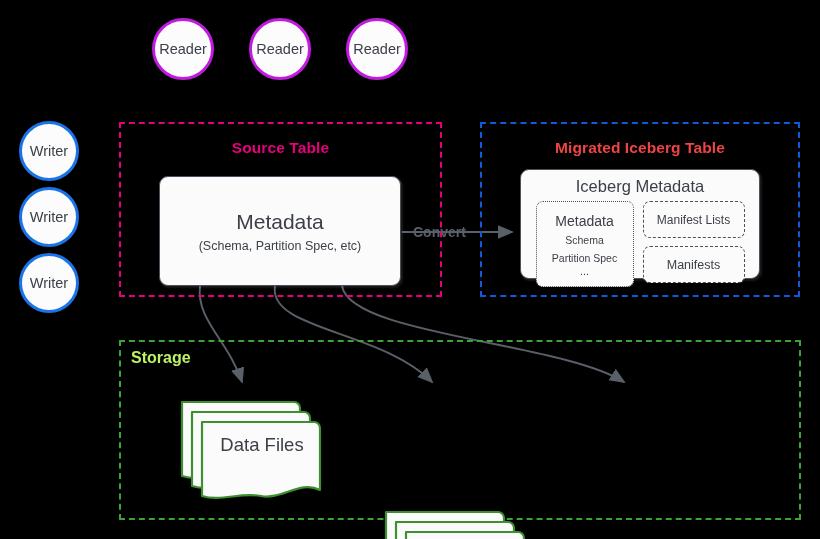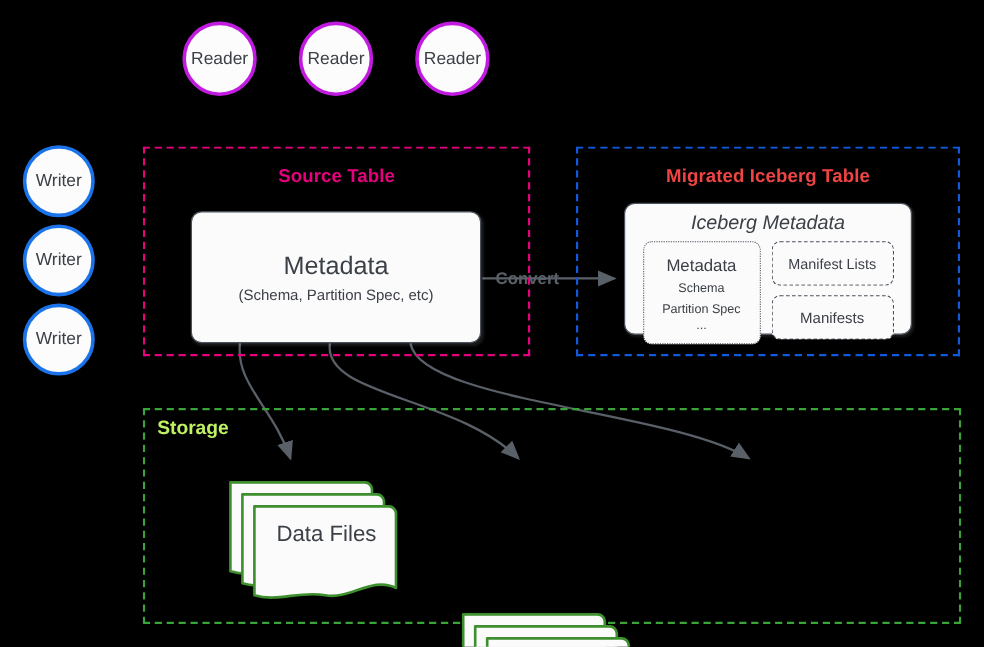--- a/index.html
+++ b/index.html
@@ -25,21 +25,21 @@
   .wbox{background:#fbfbfb;border:1.3px solid #4b515c;border-radius:9px;
         box-shadow:1.5px 1.5px 2px rgba(255,255,255,.10);
         display:flex;flex-direction:column;align-items:center;justify-content:center;
         color:#3b3f46;}
 
   #src-meta{width:242px;height:110px;}
   #src-meta .t1{font-size:21px;line-height:26px;}
   #src-meta .t2{font-size:12.5px;margin-top:4px;}
 
   #ice-box{width:240px;height:110px;justify-content:flex-start;padding-top:7px;}
-  #ice-box .hdr{font-size:16.5px;margin-bottom:5px;font-style:italic;}
+  #ice-box .hdr{font-size:16.5px;margin-bottom:5px;}
   .ice-cols{display:flex;gap:9px;width:100%;justify-content:center;align-items:flex-start;}
   .sub{border:1.4px solid #4b515c;border-radius:7px;background:#fbfbfb;
        color:#3b3f46;display:flex;flex-direction:column;
        align-items:center;justify-content:center;text-align:center;}
   .sub.dotted{border-style:dotted;}
   .sub.dashed{border-style:dashed;}
   #sub-meta{width:96px;height:78px;padding:3px 0;}
   #sub-meta .l1{font-size:14px;line-height:17px;}
   #sub-meta .l2,#sub-meta .l3{font-size:10.5px;line-height:15px;margin-top:3px;text-align:right;}
   #sub-meta .l4{font-size:10.5px;line-height:10px;}
@@ -132,21 +132,21 @@
           <span>Manifests</span>
         </div>
       </div>
     </div>
   </div>
 
   <div class="abs group" style="left:119px;top:340px;width:682px;height:180px;border-color:#3aa33a;">
     <div style="position:absolute;left:10px;top:7px;font-weight:bold;font-size:16px;color:#bef264;">Storage</div>
   </div>
 
-  <div class="abs files" style="left:188px;top:396px;">
+  <div class="abs files" style="left:178px;top:396px;">
     <svg width="150" height="110" viewBox="0 0 150 110" xmlns="http://www.w3.org/2000/svg">
       <g fill="#fbfbfb" stroke="#3e8f2e" stroke-width="2.2" stroke-linejoin="round">
         <path d="M4,6 h112 a6,6 0 0 1 6,6 v62 c-20,-10 -38,10 -59,6 c-21,-4 -40,6 -59,0 z"></path>
         <path d="M14,16 h112 a6,6 0 0 1 6,6 v62 c-20,-10 -38,10 -59,6 c-21,-4 -40,6 -59,0 z"></path>
         <path d="M24,26 h112 a6,6 0 0 1 6,6 v62 c-20,-10 -38,10 -59,6 c-21,-4 -40,6 -59,0 z"></path>
       </g>
     </svg>
     <div class="lbl">Data Files</div>
   </div>
 

